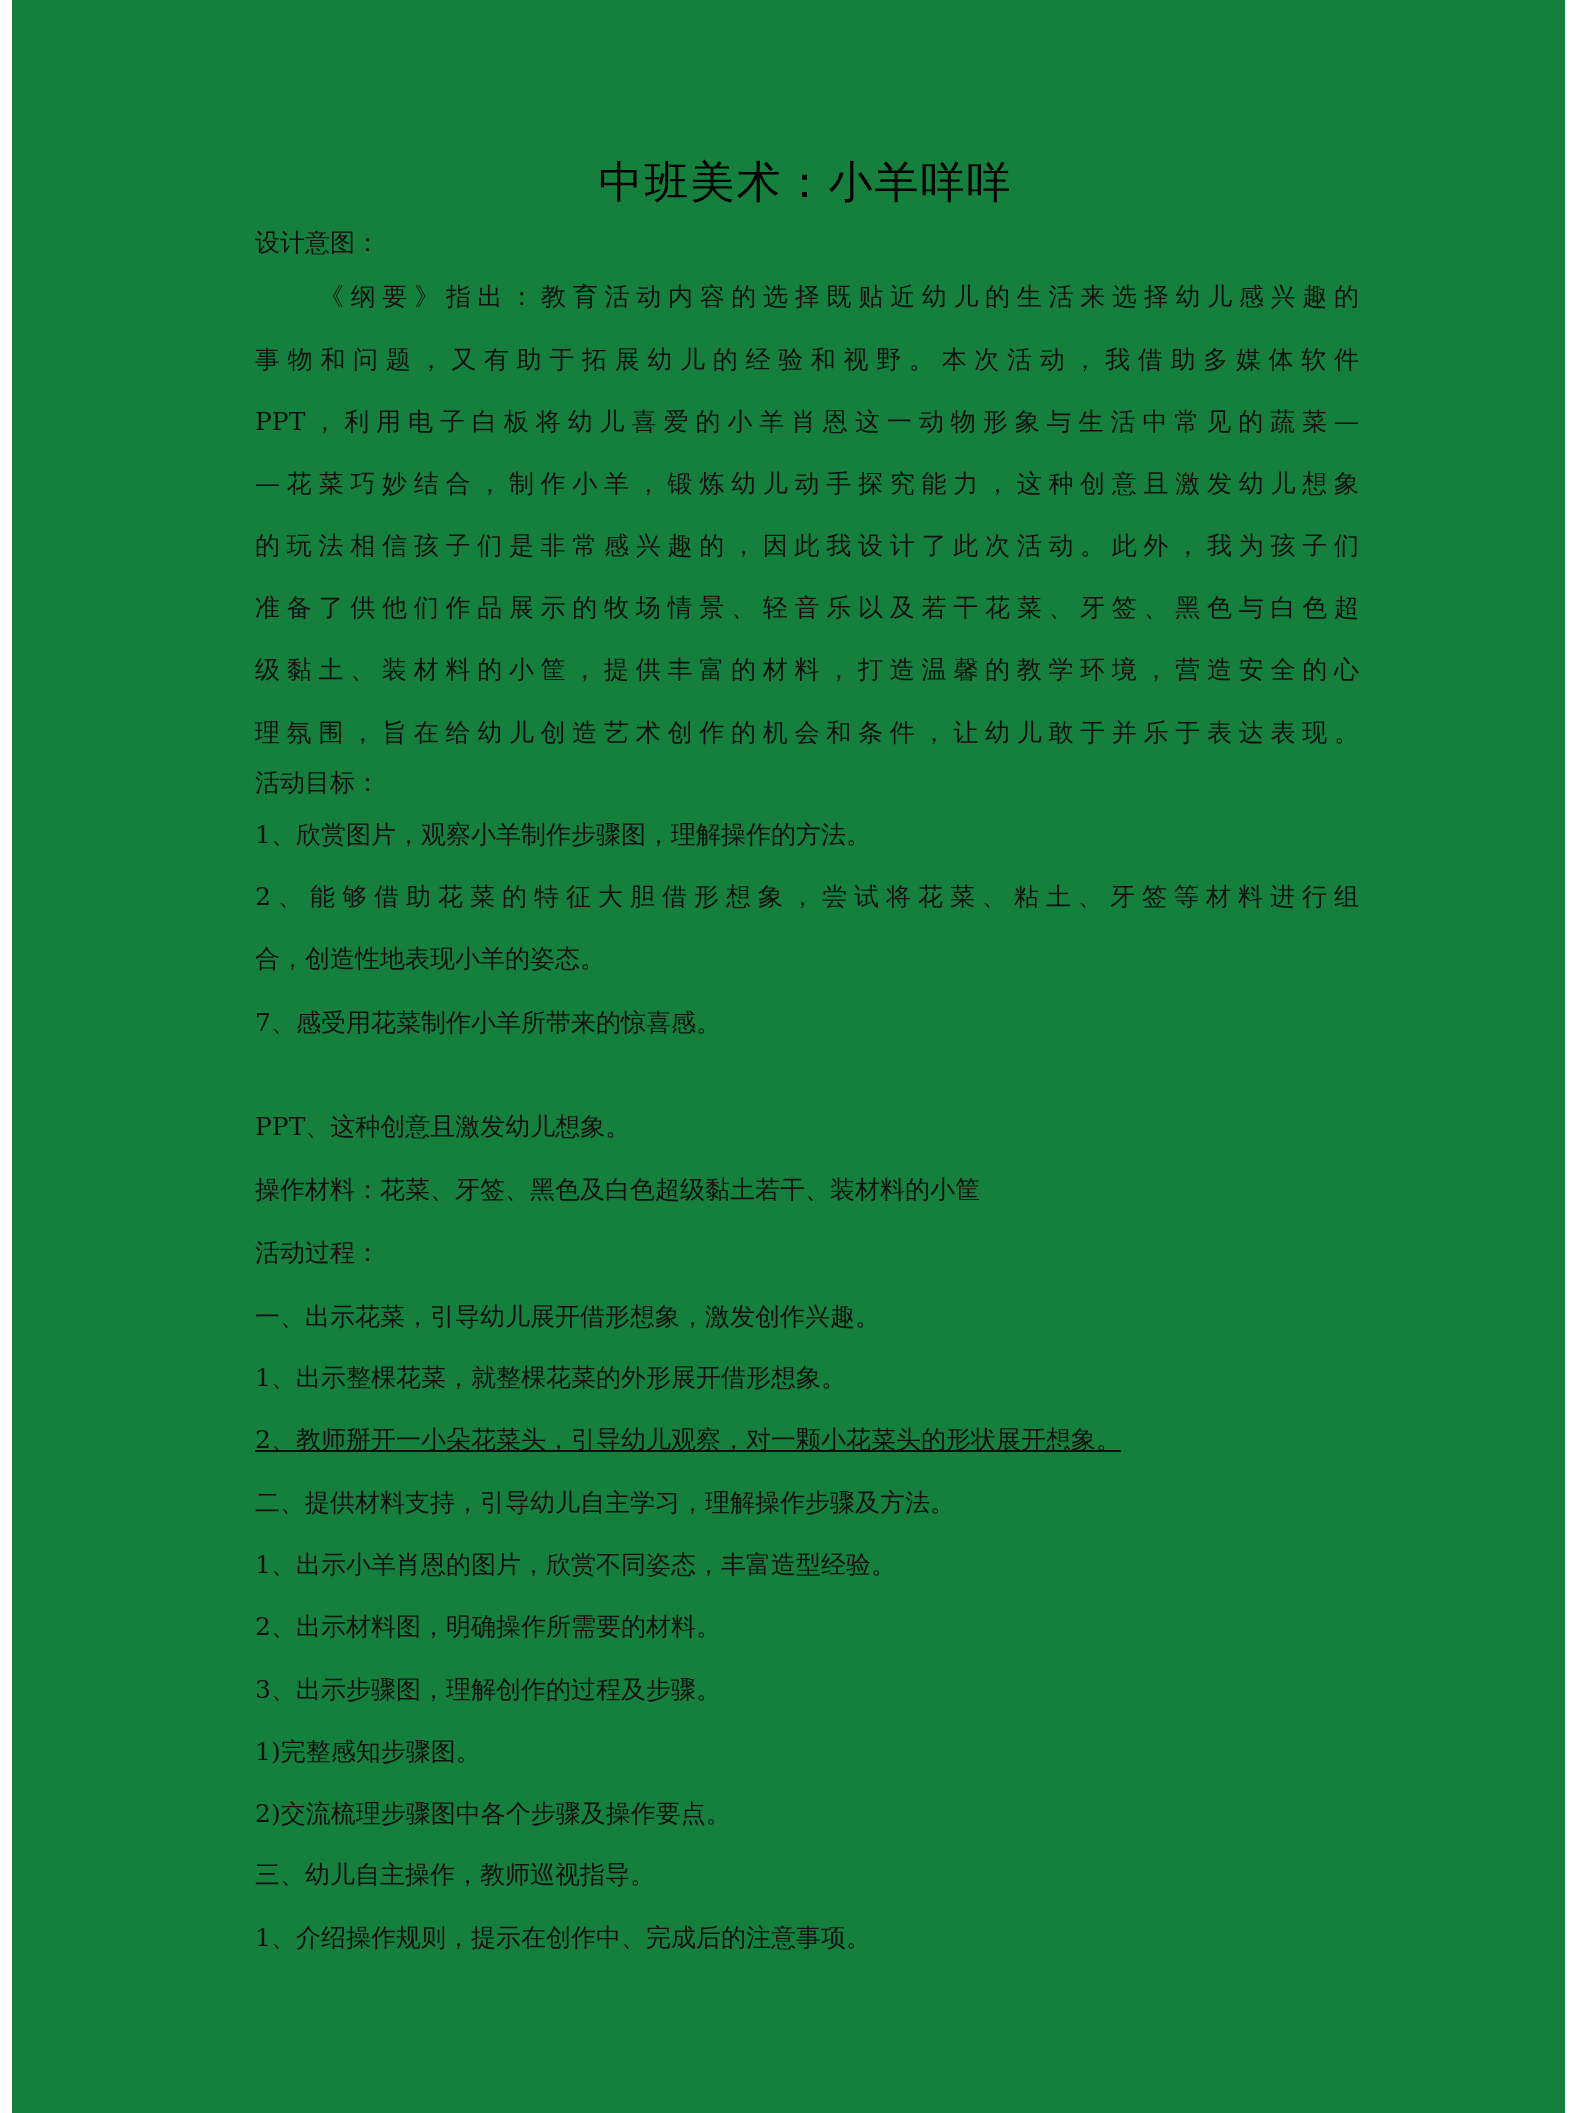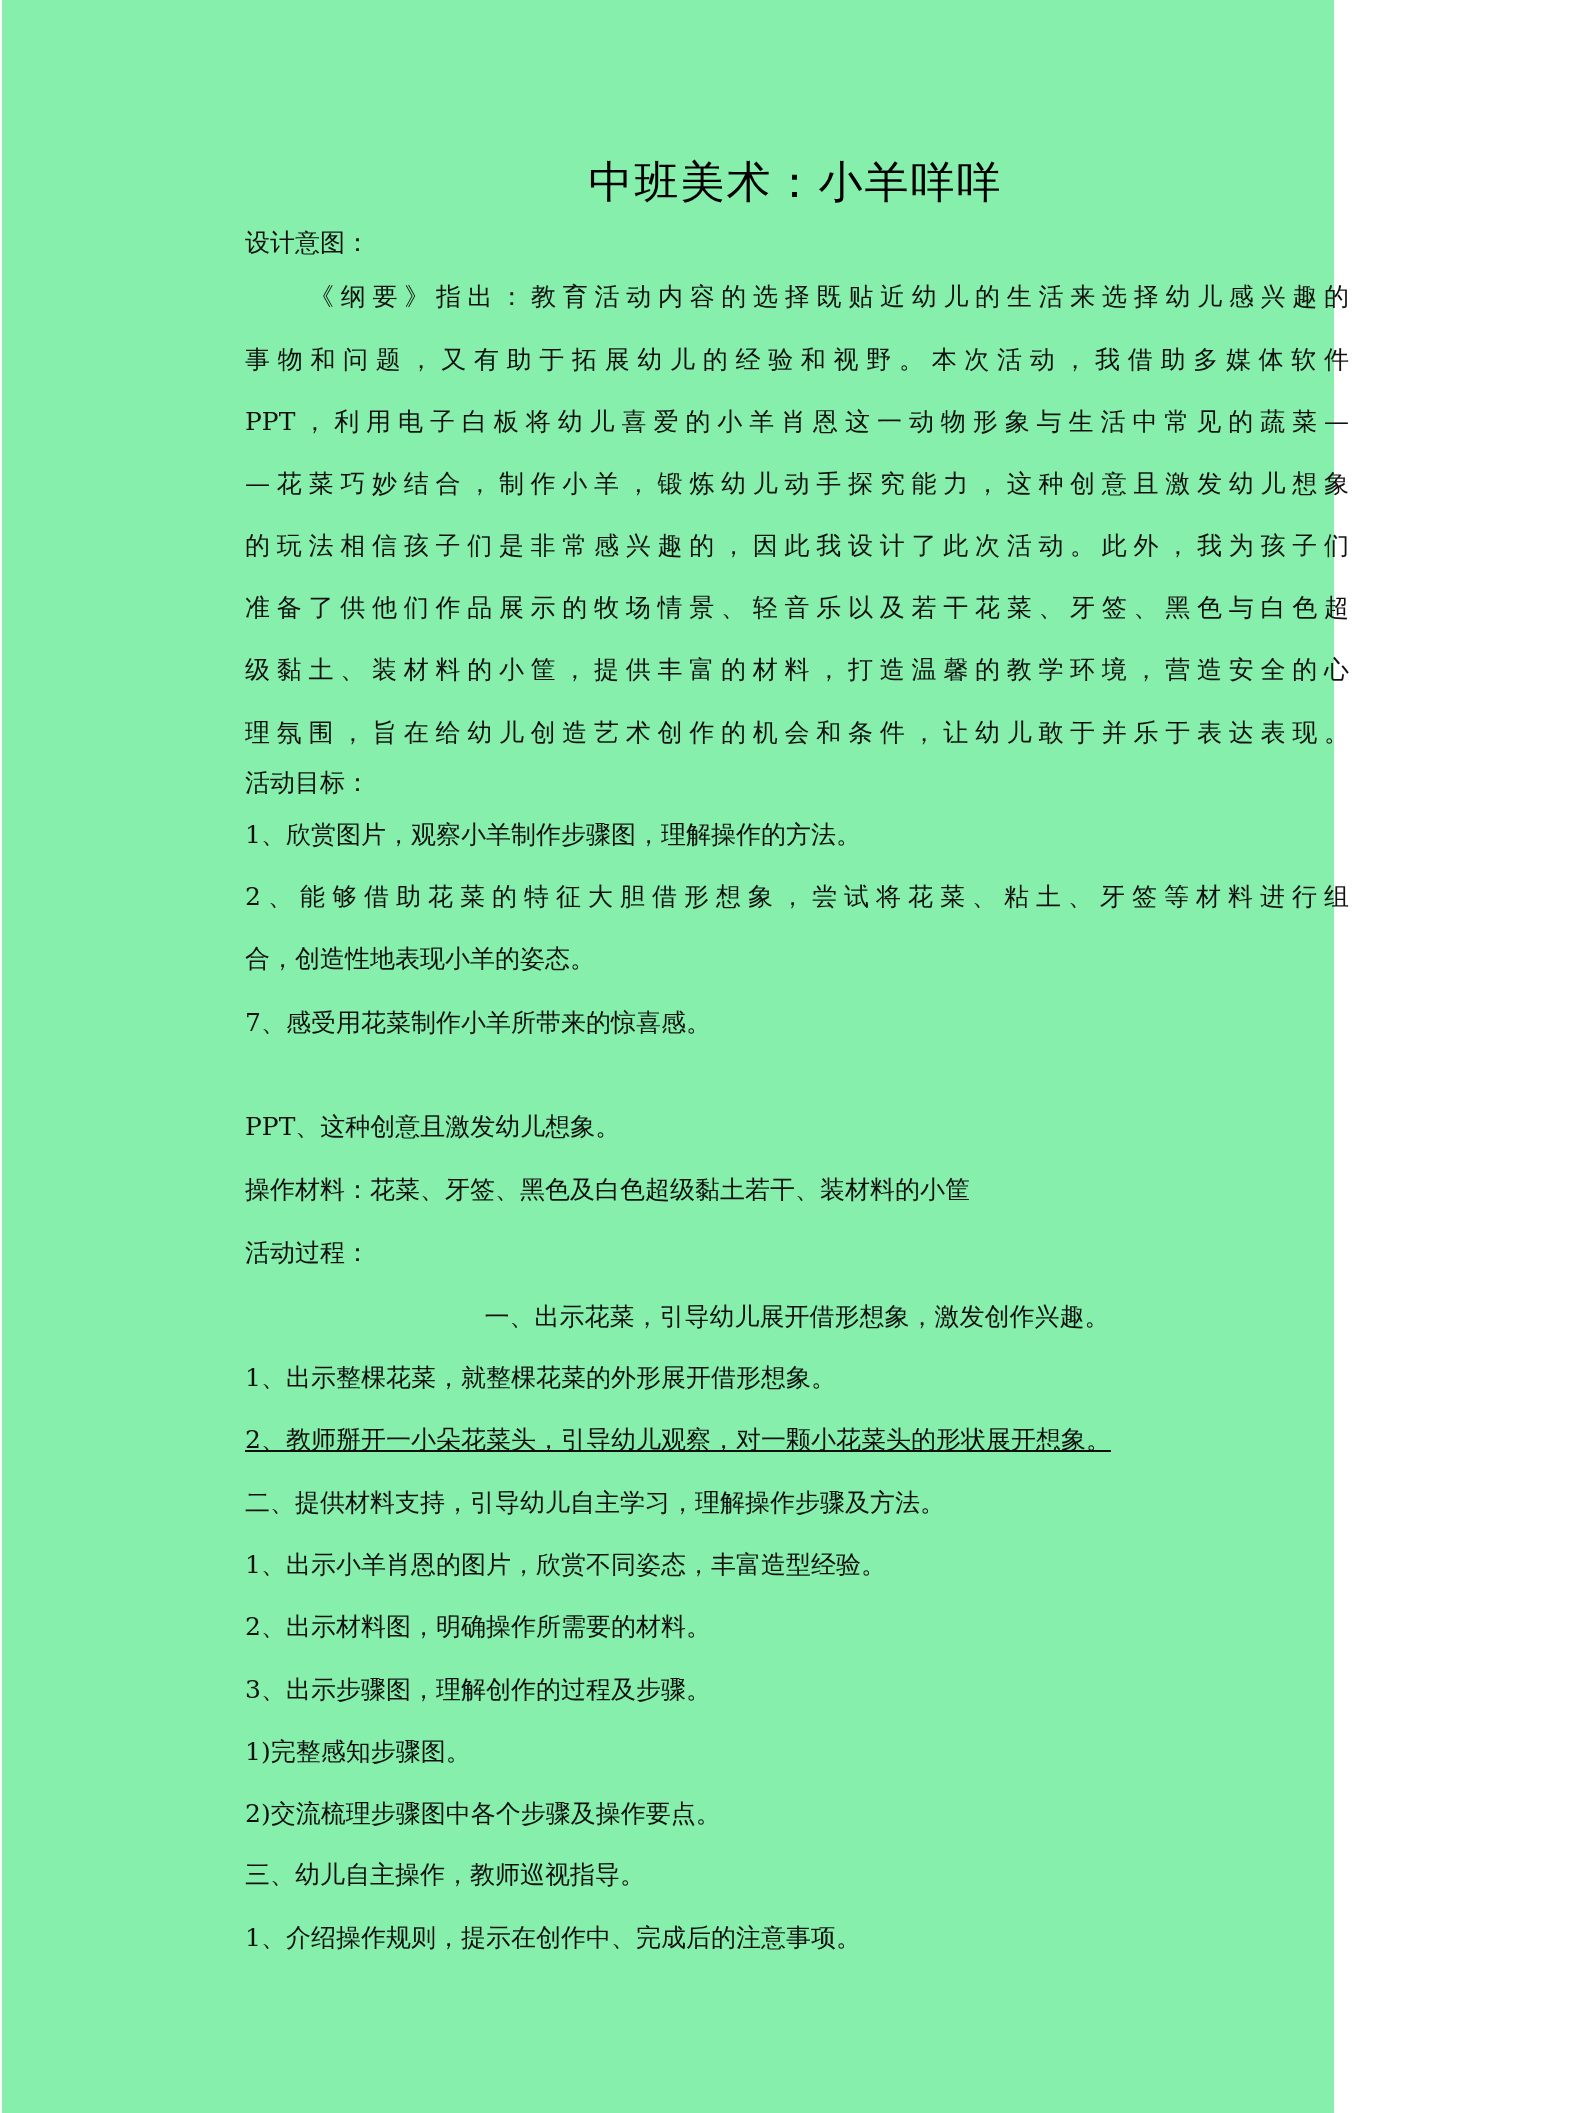--- a/index.html
+++ b/index.html
@@ -10,24 +10,24 @@
   body {
     width: 1587px;
     height: 2113px;
     position: relative;
     overflow: hidden;
     color: #111111;
     font-family: "DejaVu Serif", "Liberation Serif", serif;
   }
   .page {
     position: absolute;
-    left: 2px; top: 0;
-    width: 1332px;
+    left: 12px; top: 0;
+    width: 1553px;
     height: 2113px;
-    background: #86efac;
+    background: #15803d;
   }
   .title {
     position: absolute;
     left: 0;
     width: 1587px;
     top: 155px;
     text-align: center;
     font-family: "DejaVu Sans", "Liberation Sans", sans-serif;
     font-size: 44px;
     line-height: 54px;
@@ -76,21 +76,21 @@
   <div class="line" style="top:763px;">活动目标：</div>
   <div class="line" style="top:815px;">1、欣赏图片，观察小羊制作步骤图，理解操作的方法。</div>
   <div class="line just" style="top:877px;">2、能够借助花菜的特征大胆借形想象，尝试将花菜、粘土、牙签等材料进行组</div>
   <div class="line" style="top:939px;">合，创造性地表现小羊的姿态。</div>
   <div class="line" style="top:1003px;">7、感受用花菜制作小羊所带来的惊喜感。</div>
 
   <div class="line" style="top:1107px;">PPT、这种创意且激发幼儿想象。</div>
   <div class="line" style="top:1170px;">操作材料：花菜、牙签、黑色及白色超级黏土若干、装材料的小筐</div>
 
   <div class="line" style="top:1233px;">活动过程：</div>
-  <div class="line" style="top:1297px;text-align:center;">一、出示花菜，引导幼儿展开借形想象，激发创作兴趣。</div>
+  <div class="line" style="top:1297px;">一、出示花菜，引导幼儿展开借形想象，激发创作兴趣。</div>
   <div class="line" style="top:1358px;">1、出示整棵花菜，就整棵花菜的外形展开借形想象。</div>
   <div class="line" style="top:1420px;text-decoration:underline;">2、教师掰开一小朵花菜头，引导幼儿观察，对一颗小花菜头的形状展开想象。</div>
   <div class="line" style="top:1483px;">二、提供材料支持，引导幼儿自主学习，理解操作步骤及方法。</div>
   <div class="line" style="top:1545px;">1、出示小羊肖恩的图片，欣赏不同姿态，丰富造型经验。</div>
   <div class="line" style="top:1607px;">2、出示材料图，明确操作所需要的材料。</div>
   <div class="line" style="top:1670px;">3、出示步骤图，理解创作的过程及步骤。</div>
   <div class="line" style="top:1732px;">1)完整感知步骤图。</div>
   <div class="line" style="top:1794px;">2)交流梳理步骤图中各个步骤及操作要点。</div>
   <div class="line" style="top:1855px;">三、幼儿自主操作，教师巡视指导。</div>
   <div class="line" style="top:1918px;">1、介绍操作规则，提示在创作中、完成后的注意事项。</div>

